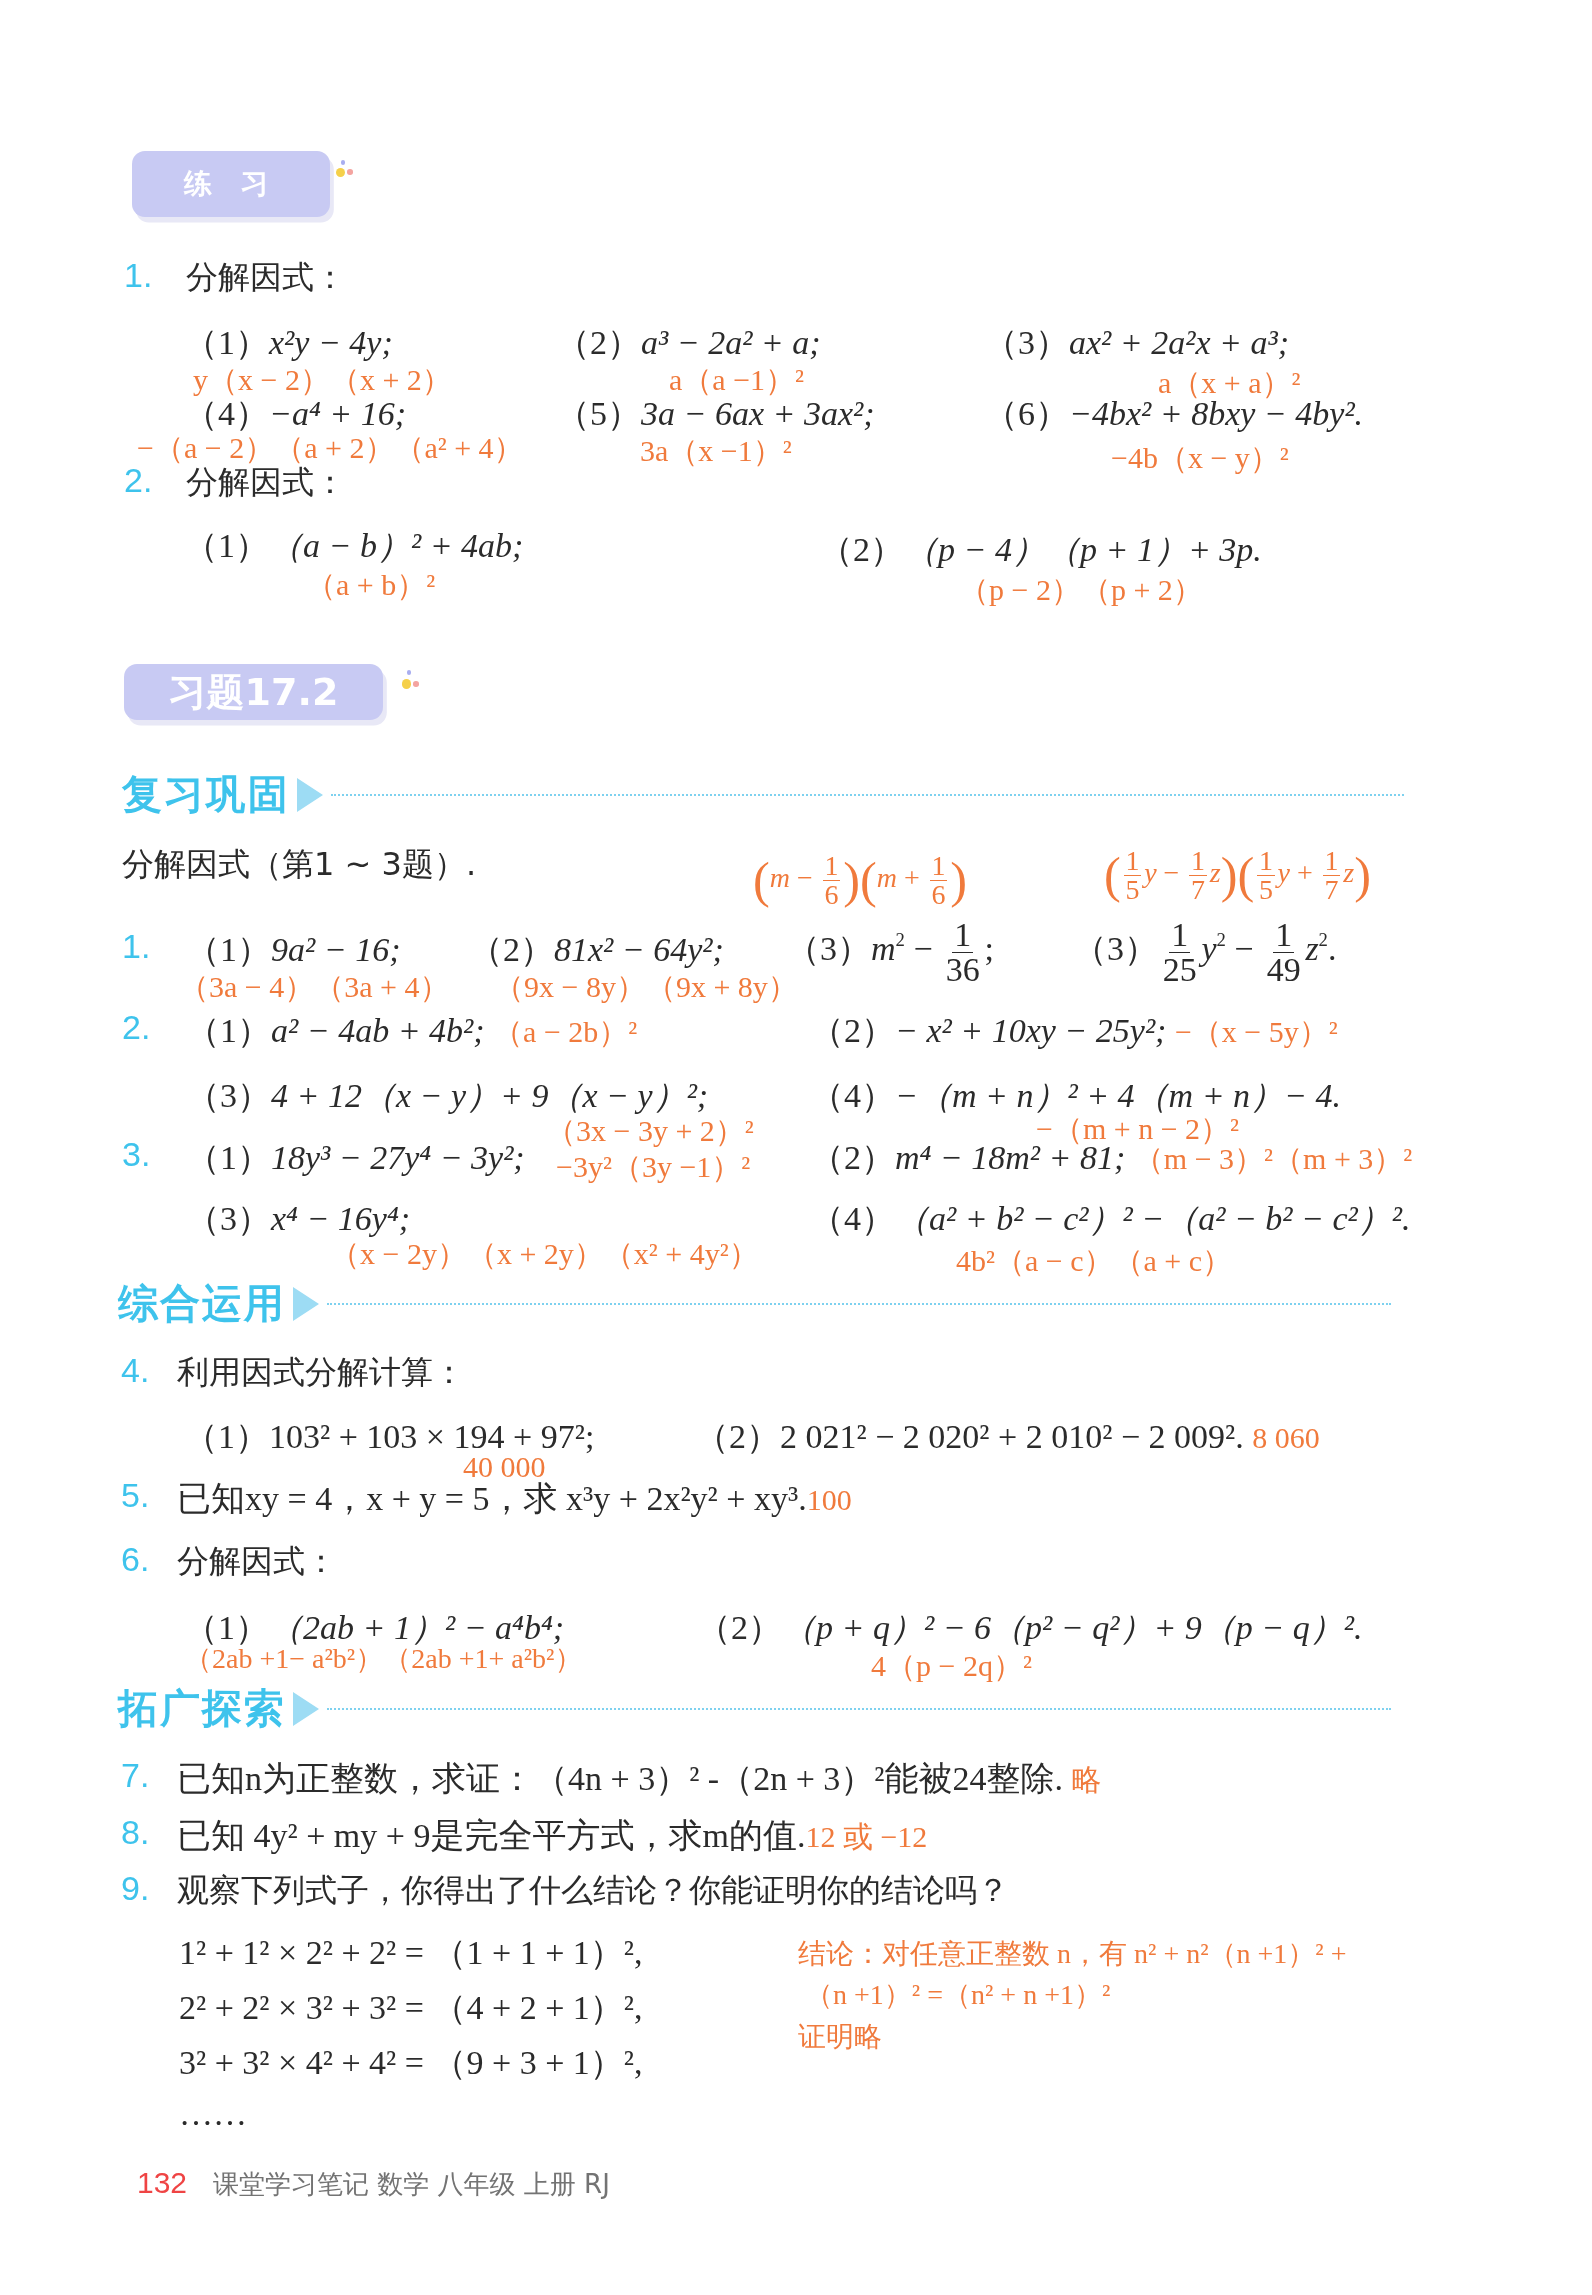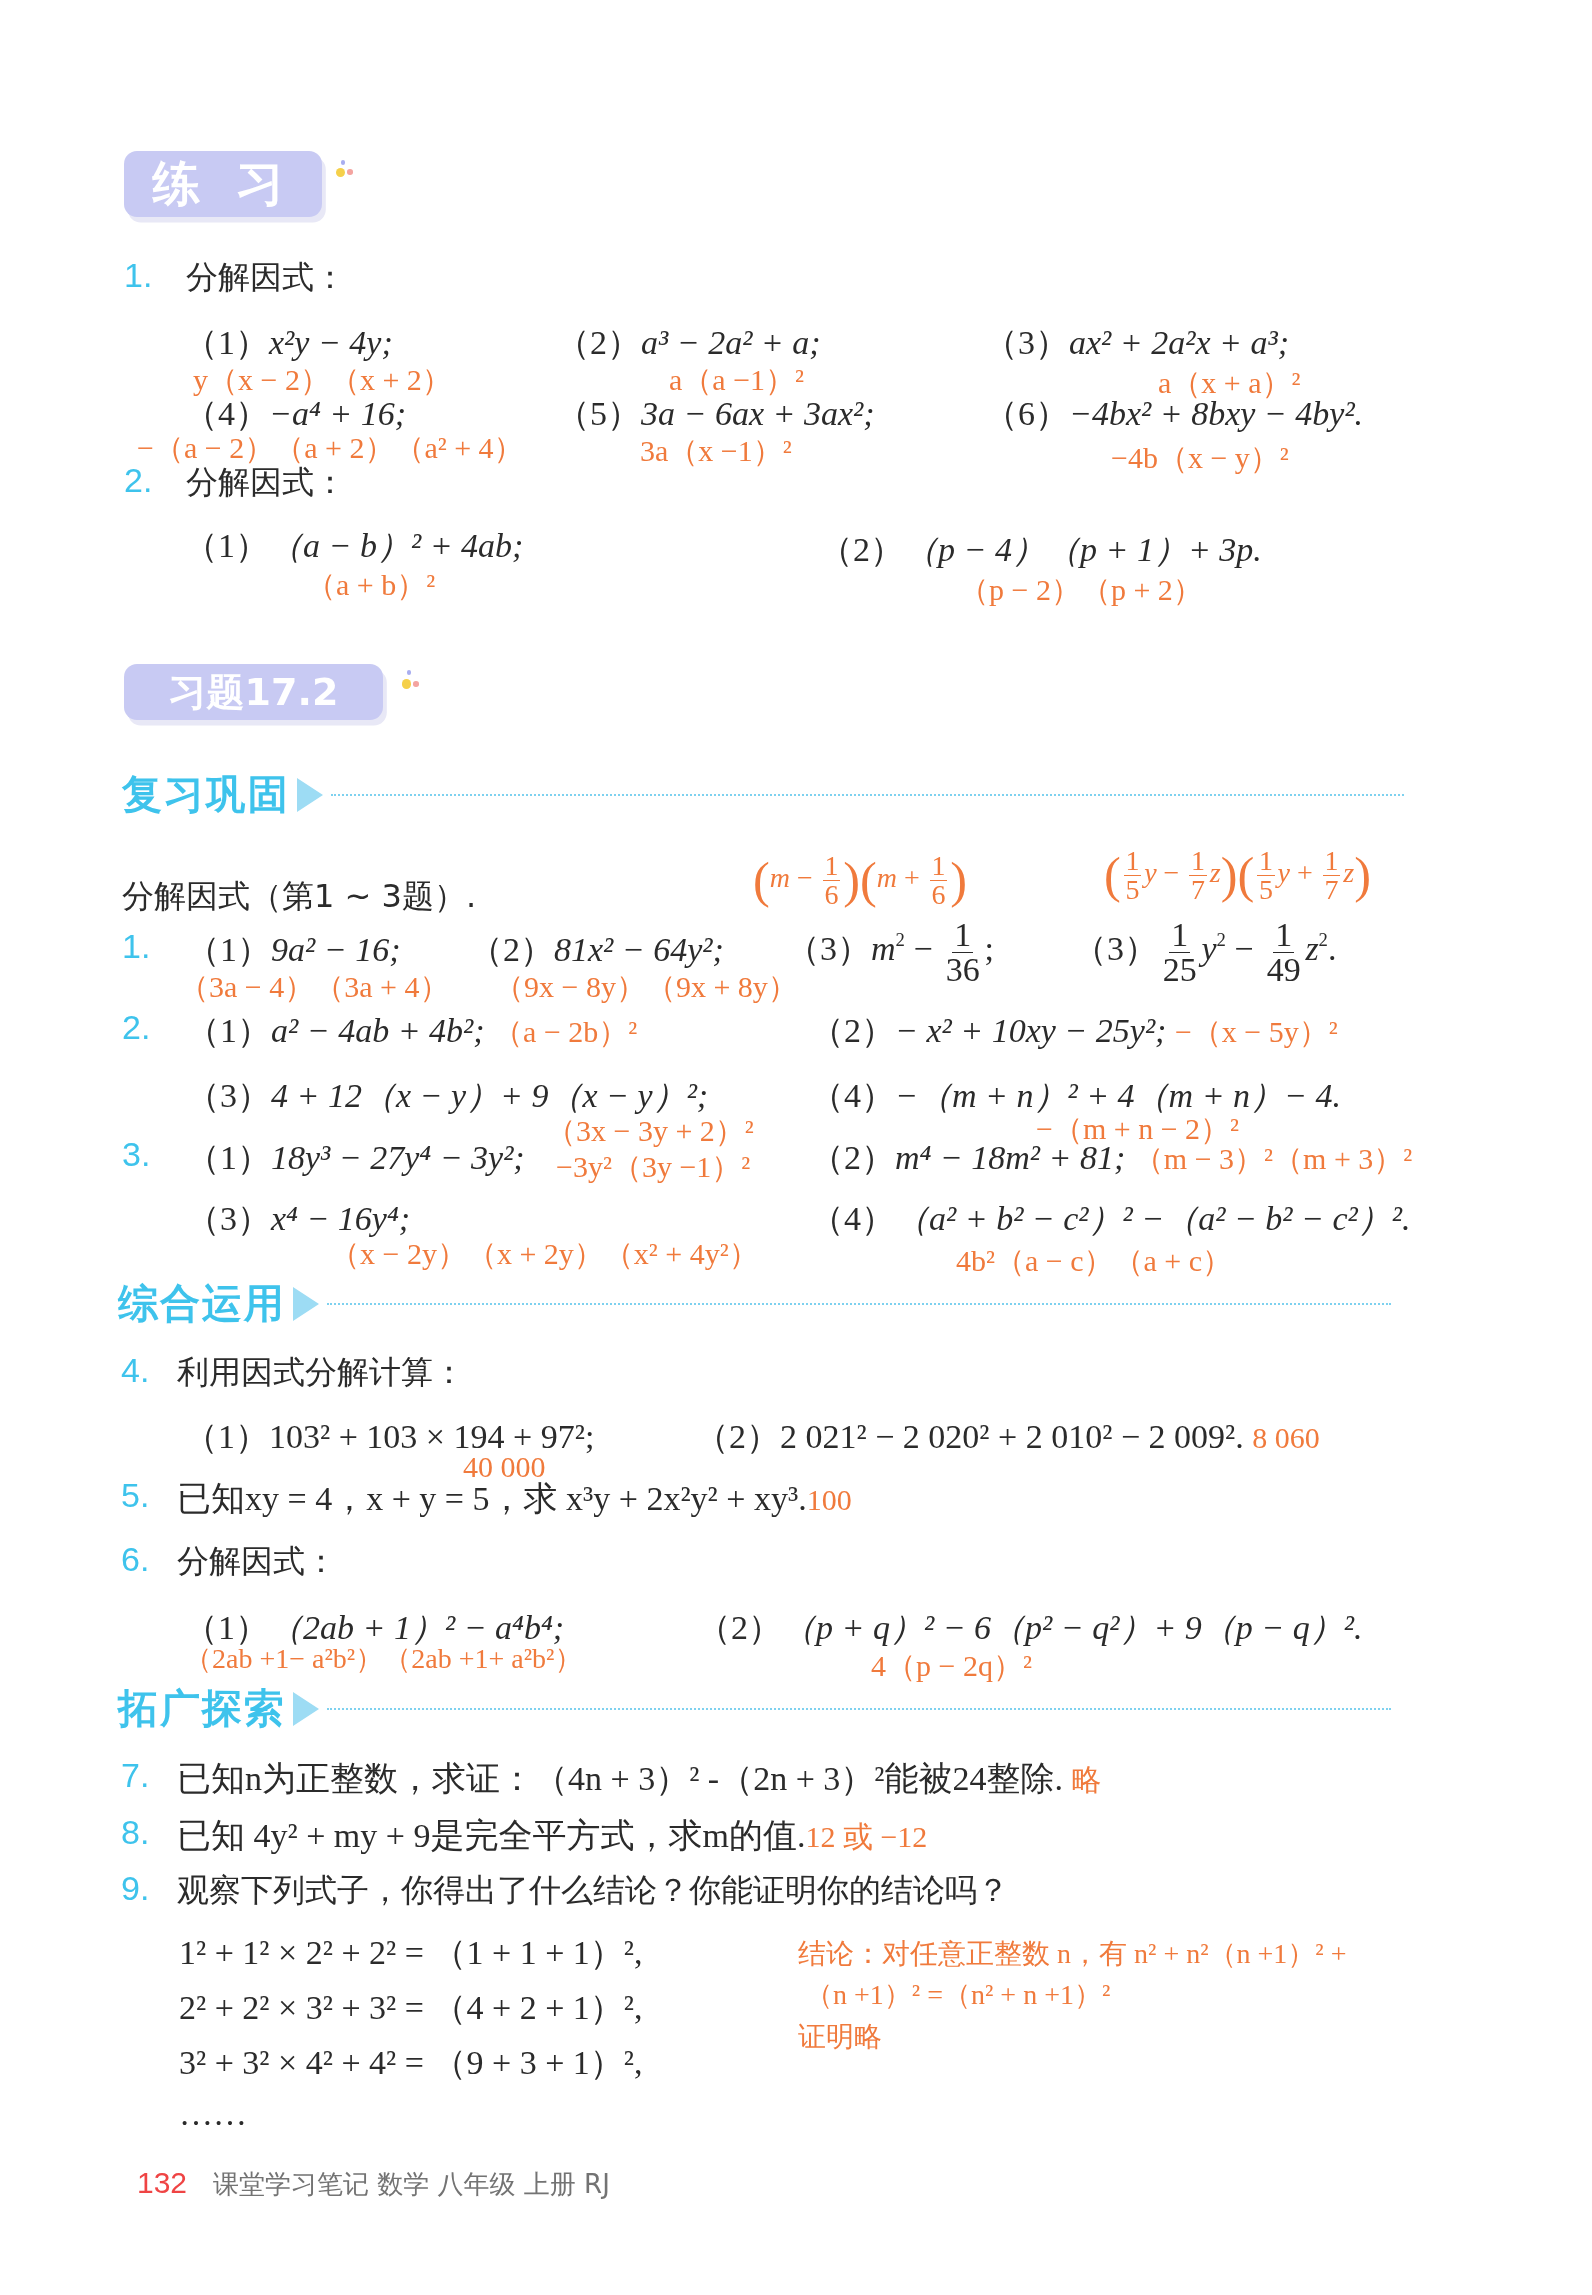--- a/index.html
+++ b/index.html
@@ -40,21 +40,21 @@
   .frac { display: inline-flex; flex-direction: column; align-items: center; vertical-align: middle; line-height: 1; margin: 0 2.8px; }
   .frac .n { border-bottom: 1.9px solid currentColor; padding: 0 1.9px; }
   .frac .d { padding: 0 1.9px; }
   .bigparen { font-size: 1.8em; vertical-align: middle; line-height: 1; }
   .footer-num { font-family: "Liberation Sans", "DejaVu Sans", sans-serif; font-size: 30px; color: #ef4444; margin-left: 16px; }
   .footer-txt { font-family: "DejaVu Sans", sans-serif; font-size: 26px; color: #737373; }
 </style>
 </head>
 <body>
 
-<div class="badge" style="left:124px; top:151px; width:198px; height:66px; font-size:48px; letter-spacing:9.4px;justify-content:center;">
+<div class="badge" style="left:132px; top:151px; width:198px; height:66px; font-size:28px; letter-spacing:9.4px;justify-content:center;">
   <span>练 习</span>
 </div>
 <div class="dots" style="left:334px; top:160px;">
   <span class="dot" style="left:1.9px; top:7.5px; width:9.4px; height:9.4px; background:#f5d04a;"></span>
   <span class="dot" style="left:13px; top:9.4px; width:5.6px; height:5.6px; background:#f4a4a0;"></span>
   <span class="dot" style="left:6.6px; top:0px; width:4.7px; height:4.7px; background:#a9aef0;"></span>
 </div>
 
 <span class="abs num" style="left:124px; top:256px;">1.</span>
 <span class="abs cjk" style="left:186px; top:256px; font-size:32px;">分解因式：</span>
@@ -110,21 +110,21 @@
   <span class="dot" style="left:13px; top:11.3px; width:5.6px; height:5.6px; background:#f4a4a0;"></span>
   <span class="dot" style="left:6.6px; top:0px; width:4.7px; height:4.7px; background:#a9aef0;"></span>
 </div>
 
 <div class="section-head" style="left:122px; top:767px;">
   <span class="section-title">复习巩固</span>
   <span class="section-arrow"></span>
   <span class="section-line" style="width:1073px;"></span>
 </div>
 
-<div class="abs cjk" style="left:122px; top:843px; font-size:32px;margin-top:32px;">分解因式（第1 ~ 3题）.</div>
+<div class="abs cjk" style="left:122px; top:843px; font-size:32px;">分解因式（第1 ~ 3题）.</div>
 
 <div class="abs ans" style="left:753px; top:852px; font-size:28px;">
   <span class="bigparen">(</span><i>m</i> − <span class="frac">
       <span class="n">1</span>
       <span class="d">6</span>
     </span><span class="bigparen">)</span><span class="bigparen">(</span><i>m</i> + <span class="frac">
       <span class="n">1</span>
       <span class="d">6</span>
     </span><span class="bigparen">)</span>
 </div>

